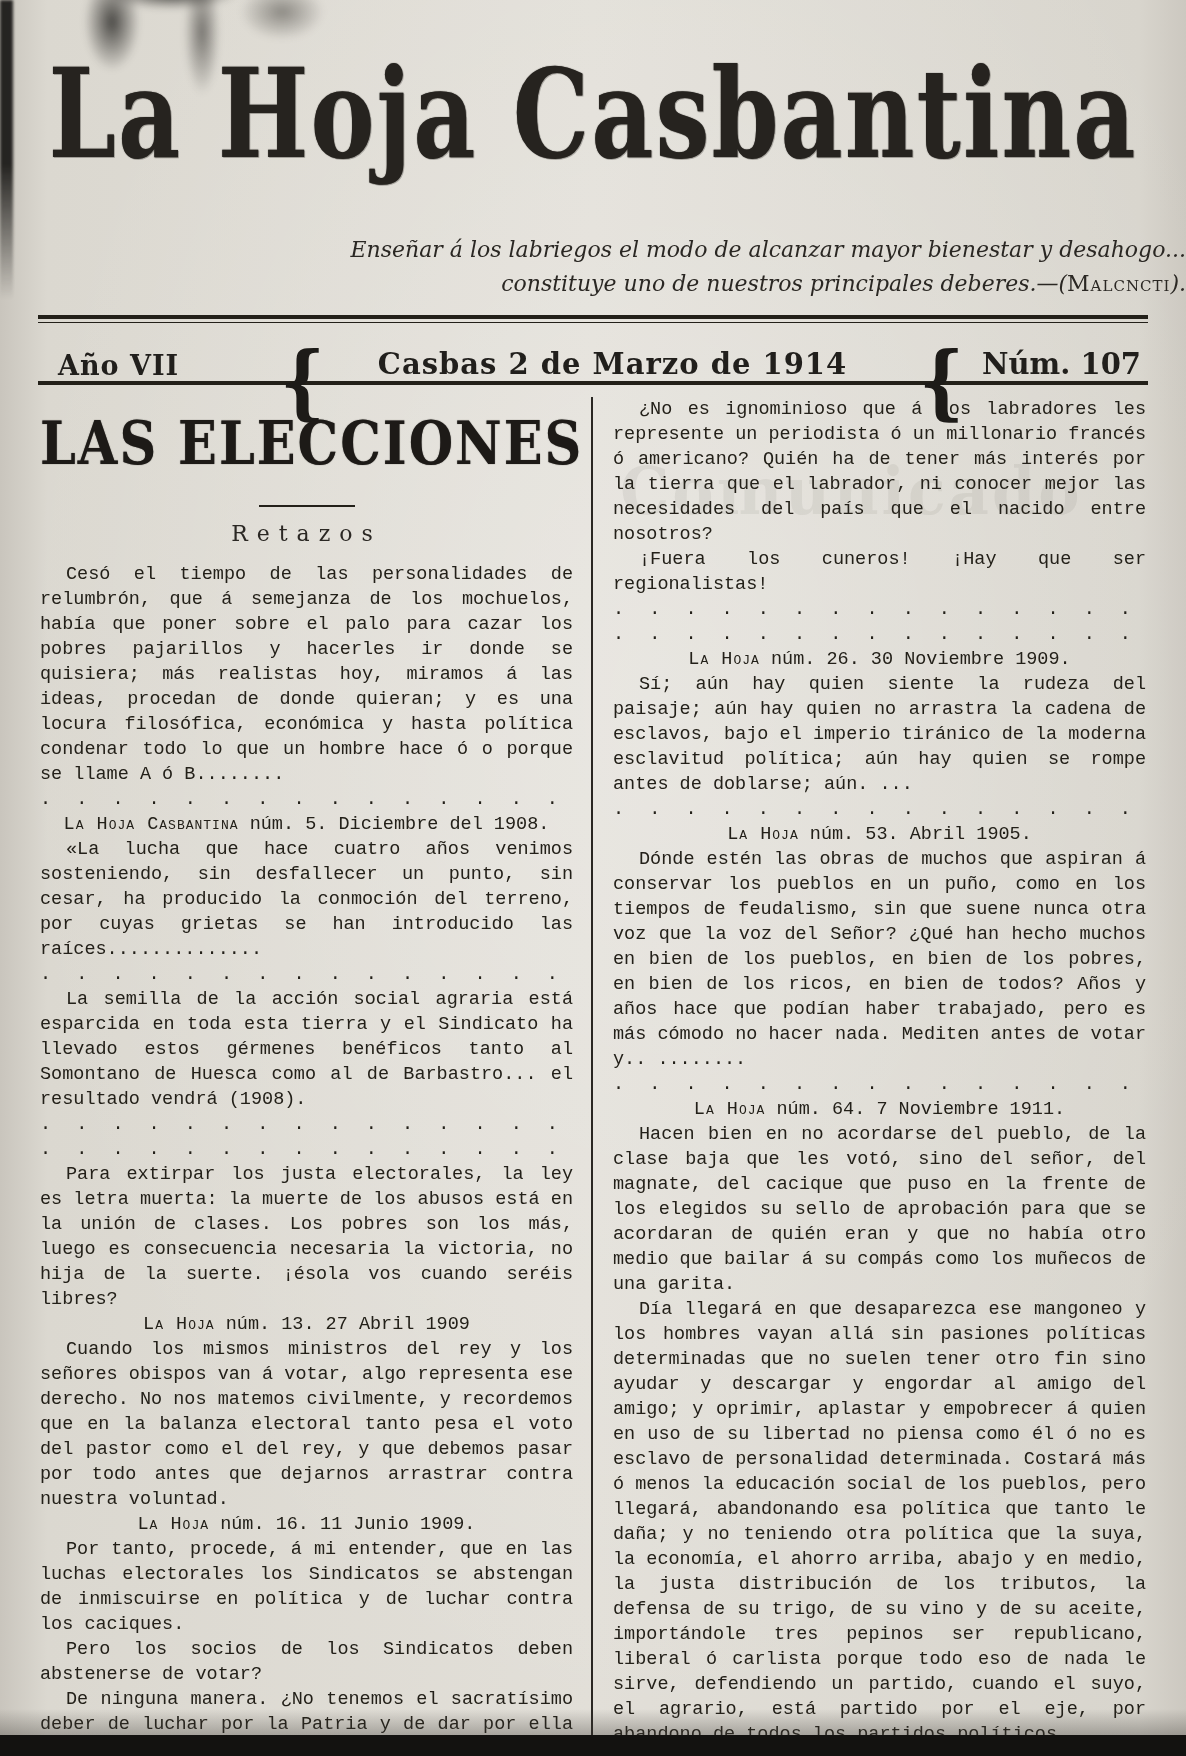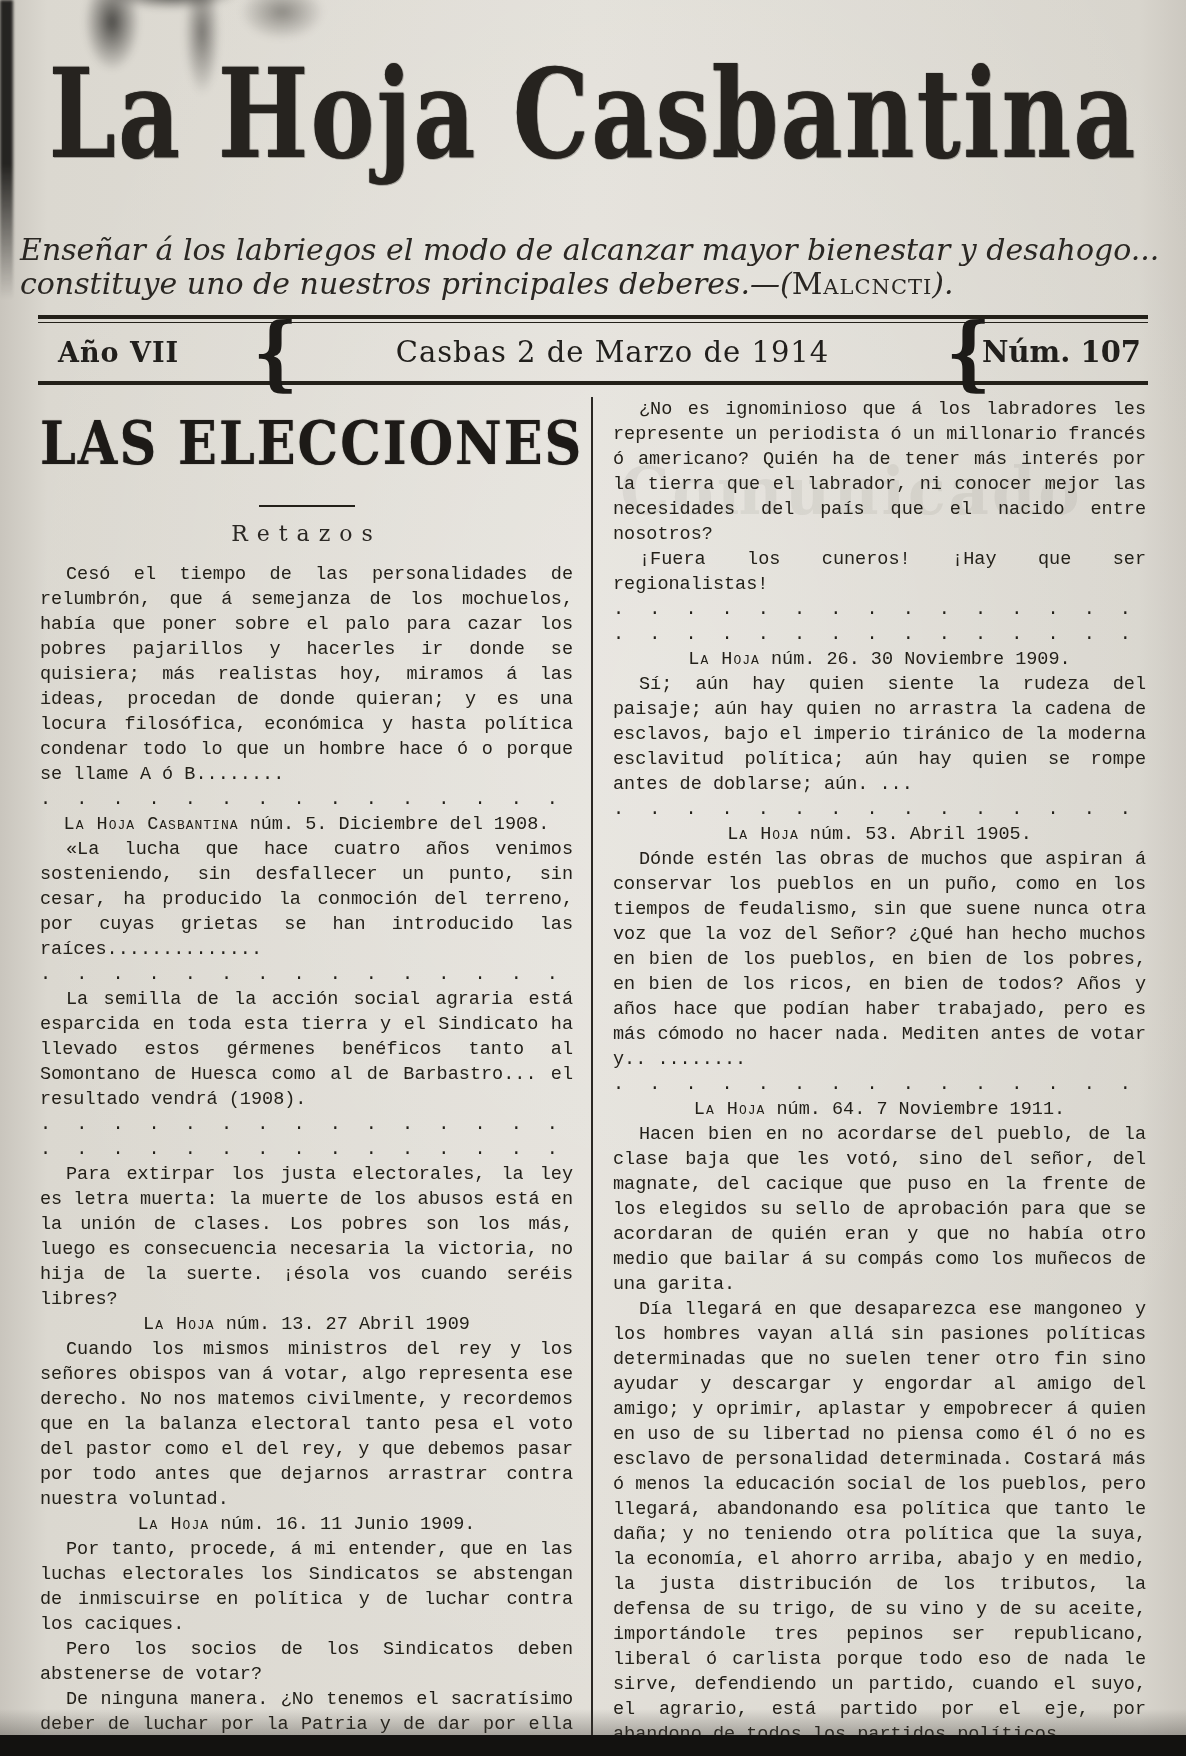--- a/index.html
+++ b/index.html
@@ -37,29 +37,29 @@
     transform:scaleY(1.05);pointer-events:none;}
   
   .masthead{position:relative;text-align:center;padding-top:42px;}
   .mast-title{
     display:inline-block;
     font-size:96px;font-weight:bold;white-space:nowrap;
     transform:scaleY(1.28);transform-origin:top center;
     letter-spacing:2px;color:#26231f;
     text-shadow:0 0 1px rgba(38,35,31,.8), 1px 1px 0 rgba(38,35,31,.25);
   }
-  .motto{margin-top:78px;text-align:left;font-style:italic;
-    font-size:30px;line-height:34px;color:#2a2723;margin-left:20px;}
+  .motto{margin-top:78px;text-align:right;font-style:italic;
+    font-size:22px;line-height:34px;color:#2a2723;margin-left:20px;}
   .motto .sc{font-style:normal;font-variant:small-caps;letter-spacing:1px;}
   
   .rule-double{margin:14px 38px 0 38px;border-top:4px solid #232019;border-bottom:1.5px solid #232019;height:3px;}
   .rule-single{margin:0 38px;border-top:4px solid #232019;height:0;}
-  .dateband{display:flex;align-items:center;margin:0 44px;height:58px;}
+  .dateband{display:flex;align-items:flex-end;margin:0 44px;height:58px;gap:27px;}
   .issue-year{font-weight:bold;font-size:27px;letter-spacing:1px;padding-left:14px;width:195px;}
-  .issue-date{flex:1;text-align:center;font-weight:normal;font-size:29px;letter-spacing:1px;}
+  .issue-date{flex:1;text-align:center;font-weight:bold;font-size:29px;letter-spacing:1px;}
   .issue-num{font-weight:bold;font-size:29px;width:160px;padding-left:10px;}
   .brace{font-size:70px;font-weight:bold;line-height:0;transform:scaleY(1.15);
     color:#1d1b18;width:26px;text-align:center;}
   
   .columns{display:flex;margin:12px 40px 0 40px;}
   .col{width:50%;box-sizing:border-box;}
   .col-left{padding-right:18px;border-right:2px solid #2a2723;}
   .col-right{padding-left:20px;}
   .headline{margin:10px 0 0 0;text-align:center;font-size:51px;font-weight:bold;
     letter-spacing:2px;transform:scaleY(1.18);transform-origin:top center;

